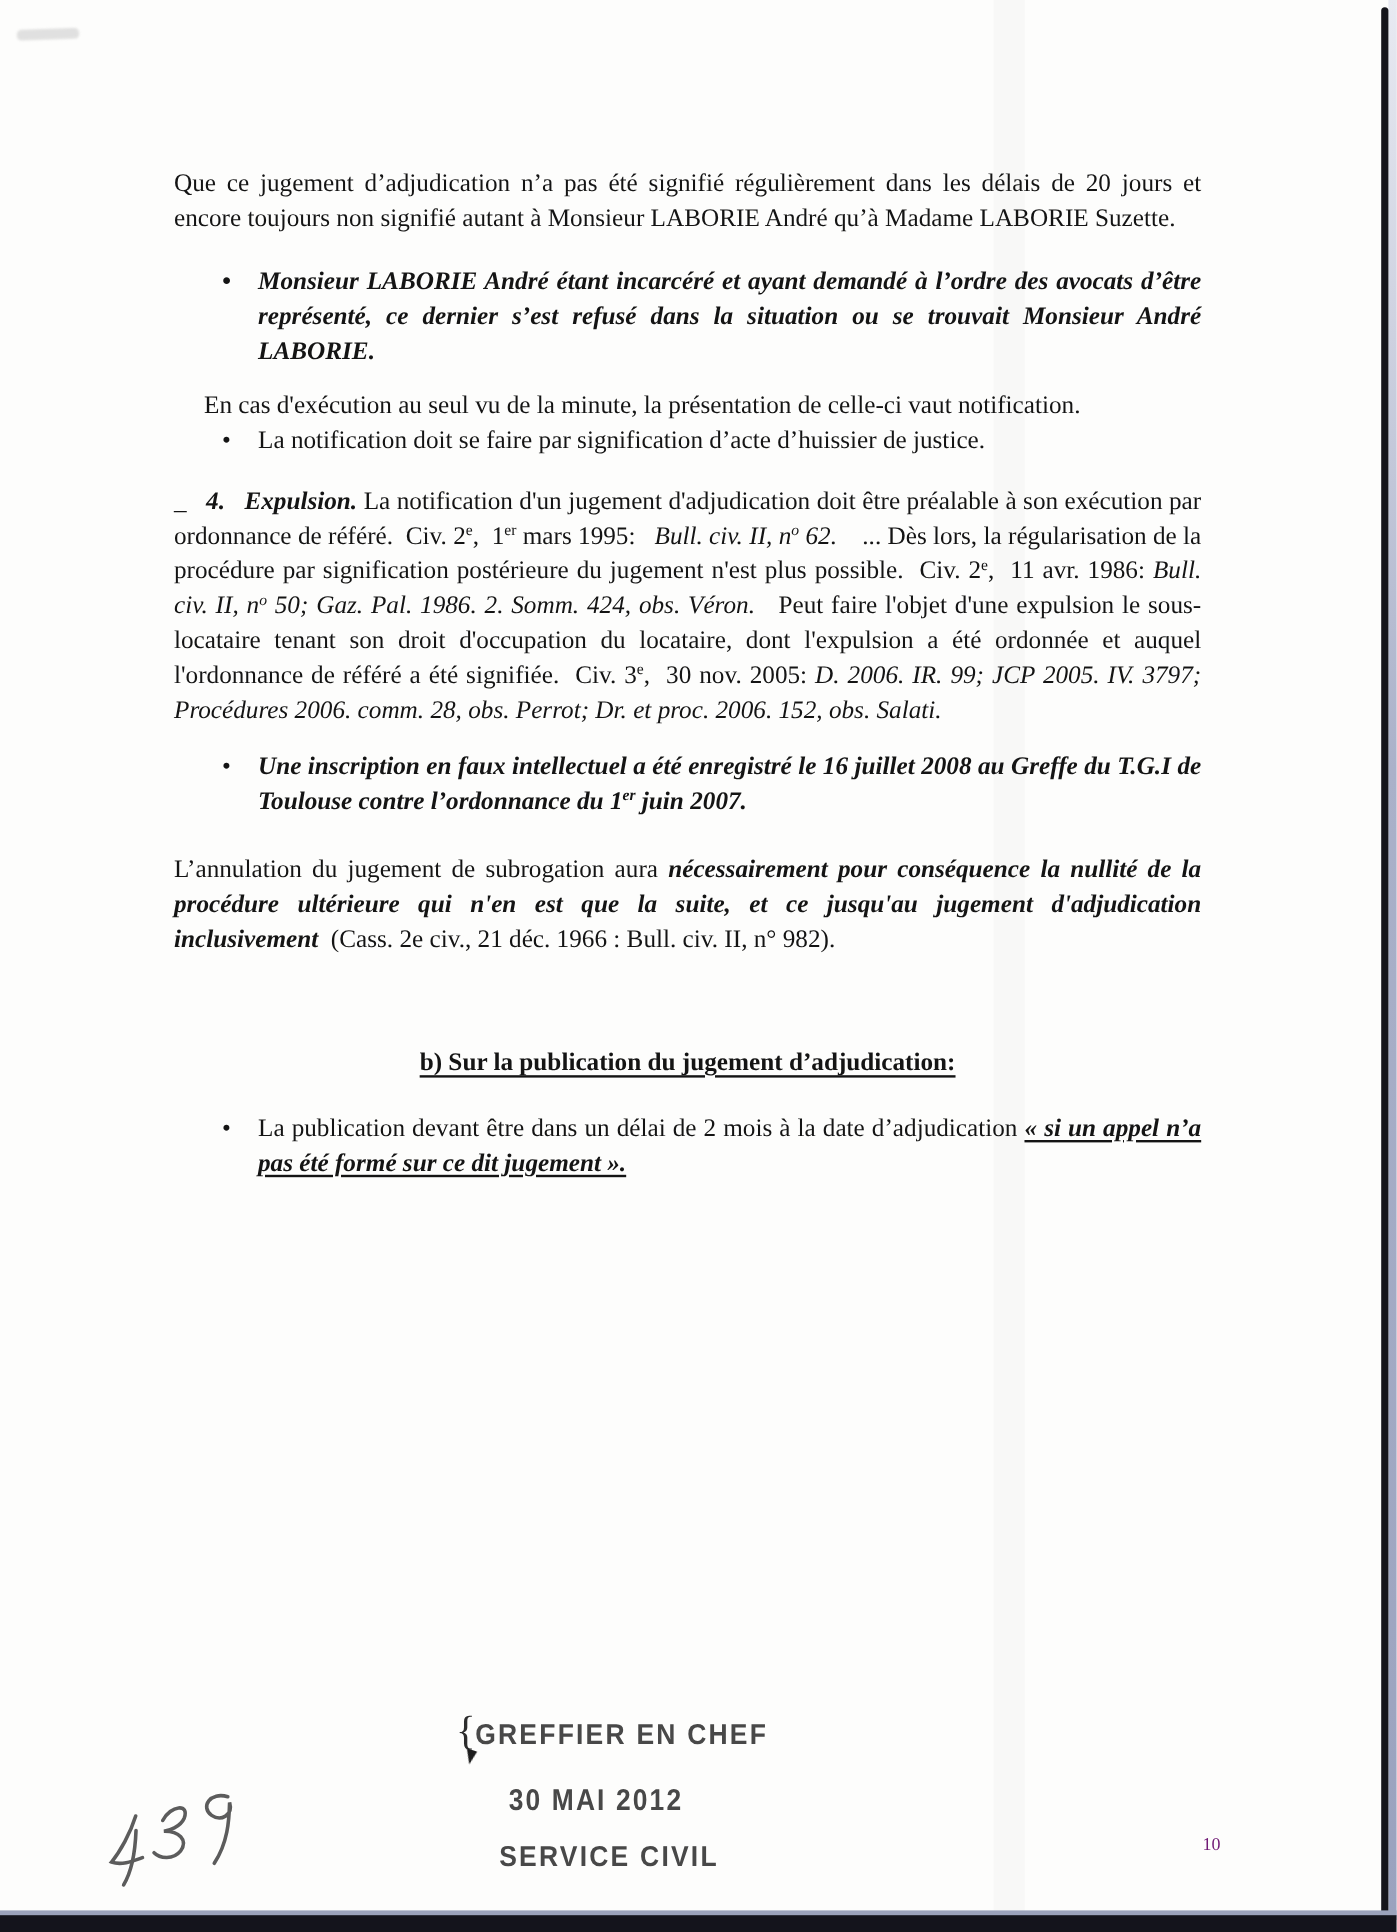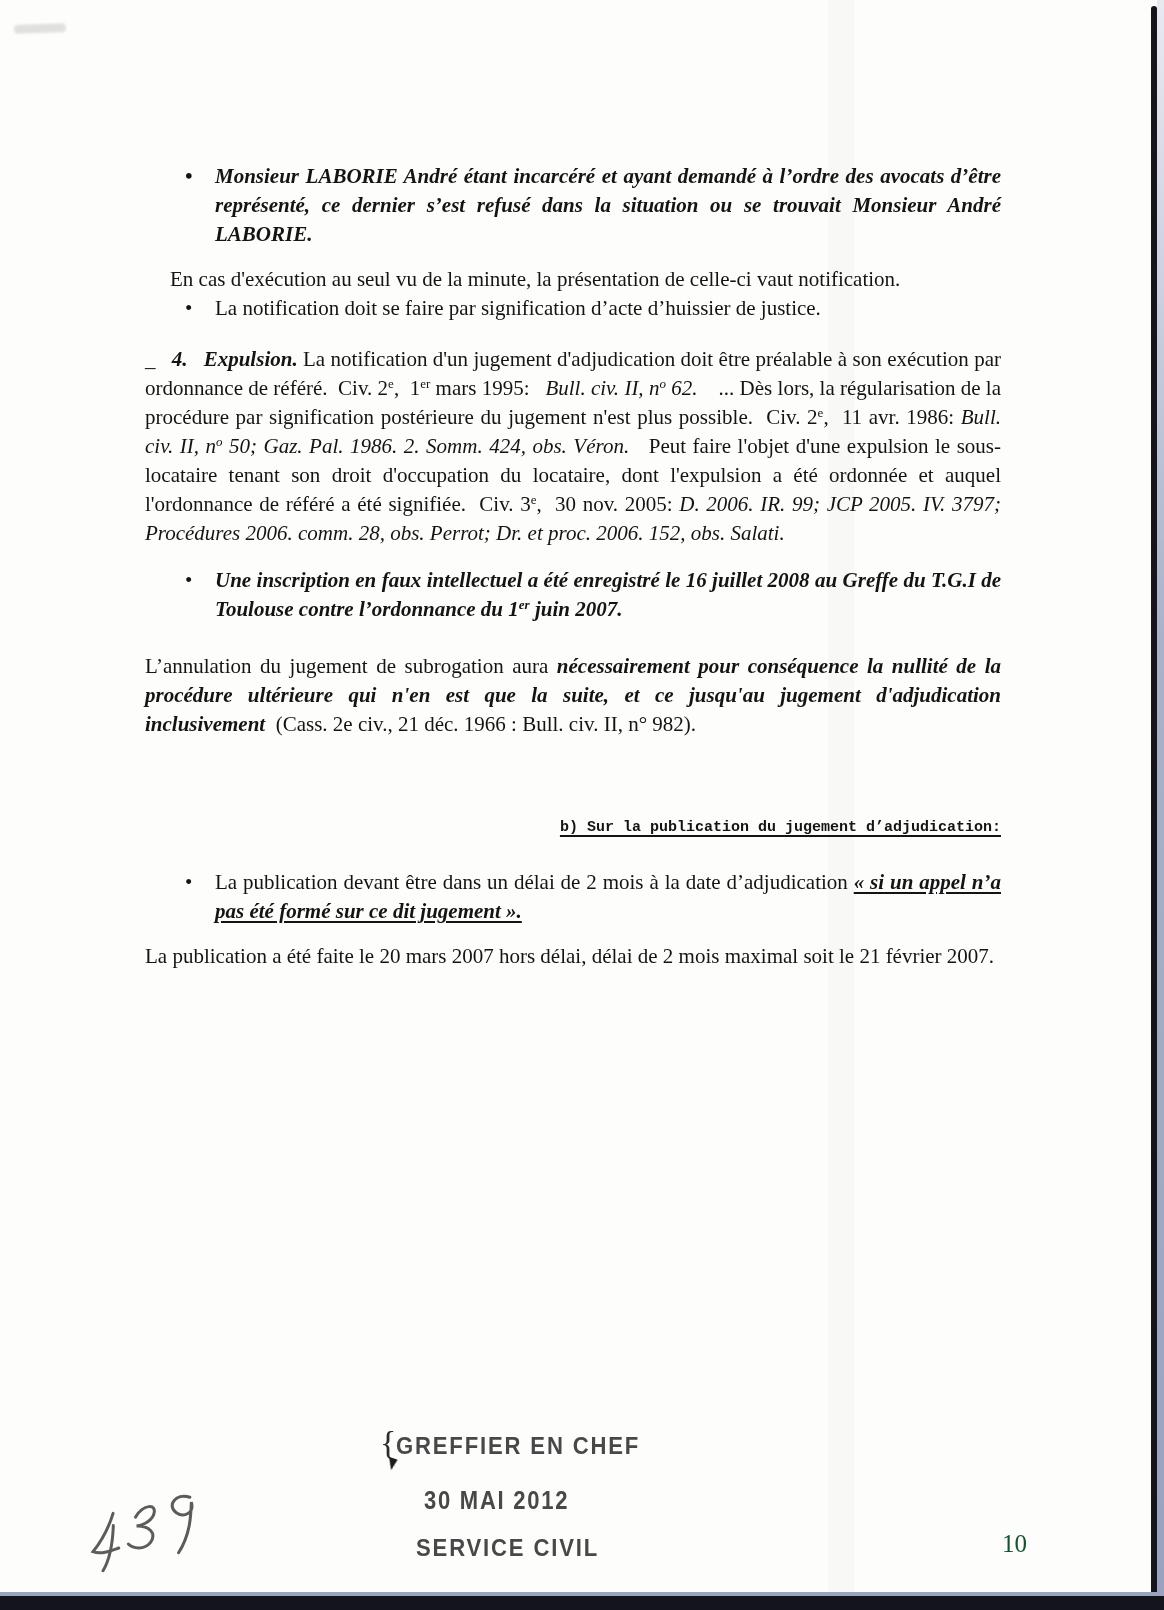--- a/index.html
+++ b/index.html
@@ -29,23 +29,23 @@
   .para { margin:0; }
   .p1 { margin:0; }
   .b1 { margin-top:24px; }
   .p2 { margin-top:20px; }
   .p3 { margin-top:16px; margin-left:25px; }
   .b2 { margin-top:0; }
   .p4 { margin-top:22px; }
   .p5 { margin-top:8px; }
   .b3 { margin-top:18px; }
   .p6 { margin-top:28px; }
-  .hb { margin-top:74px; font-size:15px; font-weight:bold;
+  .hb { margin-top:74px; font-size:21px; font-weight:bold;
         text-decoration:underline; text-decoration-thickness:2px; text-underline-offset:4px;
-        text-align:right;font-family:Liberation Mono, monospace; }
+        text-align:center; }
   .p7 { margin-top:30px; font-weight:bold; }
   .p8 { margin-top:26px; }
   .b4 { margin-top:26px; }
   .p9 { margin-top:16px; }
 
   .bullet-item { position:relative; padding-left:70px; }
   .bullet-item .dot { position:absolute; left:40px; top:0; }
 
   .bi  { font-weight:bold; font-style:italic; }
   .it  { font-style:italic; }
@@ -64,32 +64,33 @@
   .stamp-l1 { left:396px; top:1432px; font-size:24px; transform:scaleX(0.92); transform-origin:left; }
   .stamp-l2 { left:424px; top:1486px; font-size:25px; transform:scaleX(0.88); transform-origin:left; }
   .stamp-l3 { left:416px; top:1534px; font-size:24px; transform:scaleX(0.92); transform-origin:left; }
   .stamp-brace { position:absolute; left:380px; top:1424px; font-size:34px;
     color:#2c2c2c; font-family:"Liberation Serif", serif; filter:blur(0.3px); }
   .stamp-tick { position:absolute; left:387px; top:1458px; width:0; height:0;
     border-left:6px solid transparent; border-right:3px solid transparent;
     border-top:12px solid #1d1d1d; transform:rotate(18deg); filter:blur(0.3px); }
 
   .handwritten { position:absolute; left:82px; top:1492px; }
-  .page-number { position:absolute; left:1002px; top:1530px; font-size:25px; color:#14532d; }
+  .page-number { position:absolute; left:1002px; top:1530px; font-size:15px; color:#701a75; }
 </style>
 </head>
 <body>
 
 <div class="scan">
 
   <div class="artifact-topleft"></div>
   <div class="scan-band"></div>
 
   <div class="content">
 
+    <p class="para p1">Que ce jugement d’adjudication n’a pas été signifié régulièrement dans les délais de 20 jours et encore toujours non signifié autant à Monsieur LABORIE André qu’à Madame LABORIE Suzette.</p>
 
     <div class="bullet-item b1 bi">
       <span class="dot">•</span>
       <span>Monsieur LABORIE André étant incarcéré et ayant demandé à l’ordre des avocats d’être représenté, ce dernier s’est refusé dans la situation ou se trouvait Monsieur André LABORIE.</span>
     </div>
 
 
     <p class="para p3">En cas d'exécution au seul vu de la minute, la présentation de celle-ci vaut notification.</p>
 
     <div class="bullet-item b2">
@@ -109,21 +110,20 @@
 
     <h2 class="para hb">b) Sur la publication du jugement d’adjudication:</h2>
 
 
 
     <div class="bullet-item b4">
       <span class="dot">•</span>
       <span>La publication devant être dans un délai de 2 mois à la date d’adjudication </span><span class="biu">« si un appel n’a pas été formé sur ce dit jugement ».</span>
     </div>
 
-    <p class="para p9">La publication a été faite le 20 mars 2007 hors délai, délai de 2 mois maximal soit le 21 février 2007.</p>
 
   </div>
 
   <div class="stamp-brace">{</div>
   <div class="stamp-tick"></div>
   <div class="stamp-line stamp-l1">GREFFIER EN CHEF</div>
   <div class="stamp-line stamp-l2">30 MAI 2012</div>
   <div class="stamp-line stamp-l3">SERVICE CIVIL</div>
 
   <div class="handwritten" aria-label="439">

